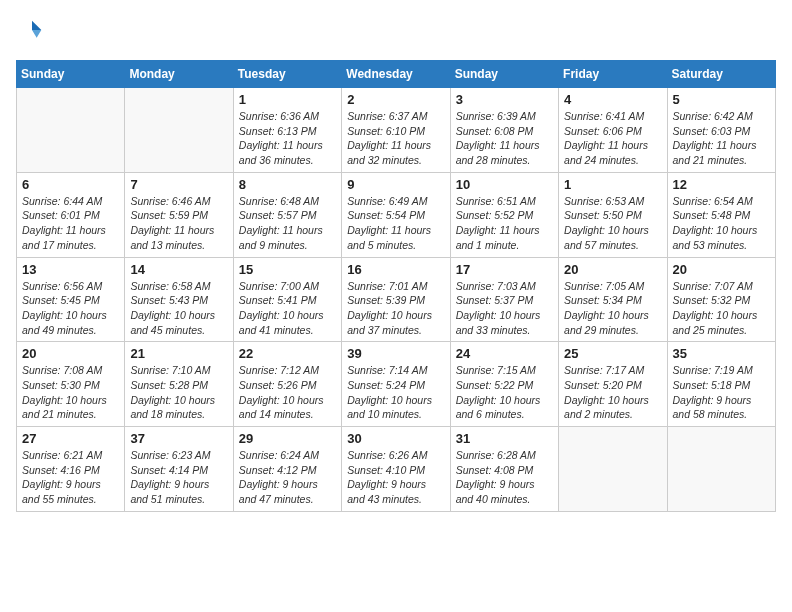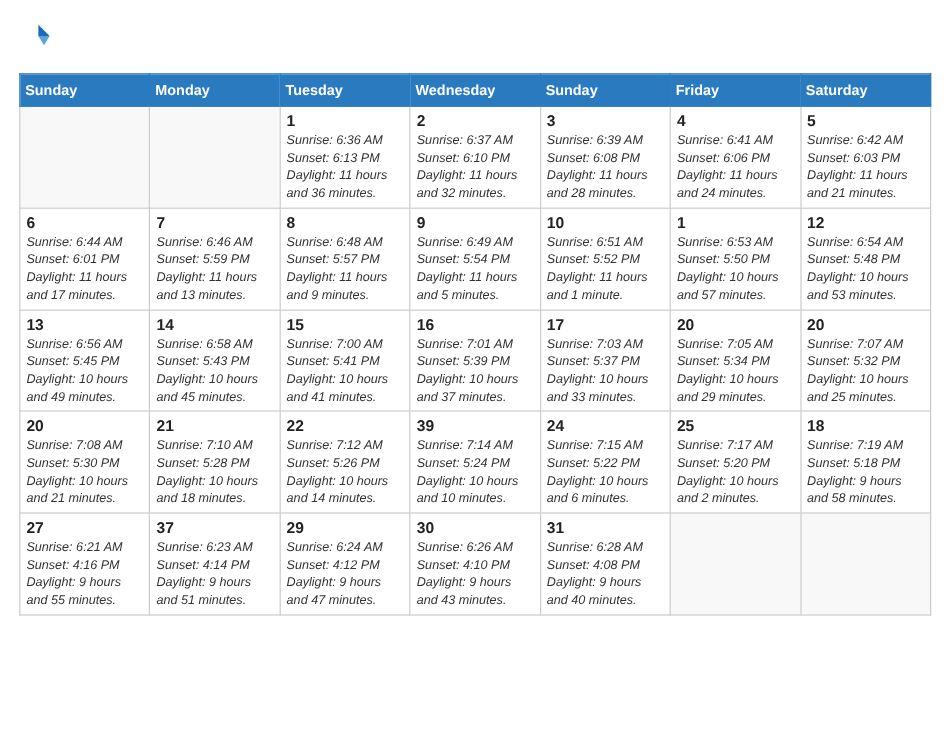--- a/index.html
+++ b/index.html
@@ -223,21 +223,21 @@
         </td>
         <td>
           <div class="day-number">24</div>
           <div class="day-info">Sunrise: 7:15 AM<br>Sunset: 5:22 PM<br>Daylight: 10 hours and 6 minutes.</div>
         </td>
         <td>
           <div class="day-number">25</div>
           <div class="day-info">Sunrise: 7:17 AM<br>Sunset: 5:20 PM<br>Daylight: 10 hours and 2 minutes.</div>
         </td>
         <td>
-          <div class="day-number">18</div>
+          <div class="day-number">35</div>
           <div class="day-info">Sunrise: 7:19 AM<br>Sunset: 5:18 PM<br>Daylight: 9 hours and 58 minutes.</div>
         </td>
       </tr>
       <tr>
         <td>
           <div class="day-number">27</div>
           <div class="day-info">Sunrise: 6:21 AM<br>Sunset: 4:16 PM<br>Daylight: 9 hours and 55 minutes.</div>
         </td>
         <td>
           <div class="day-number">37</div>

